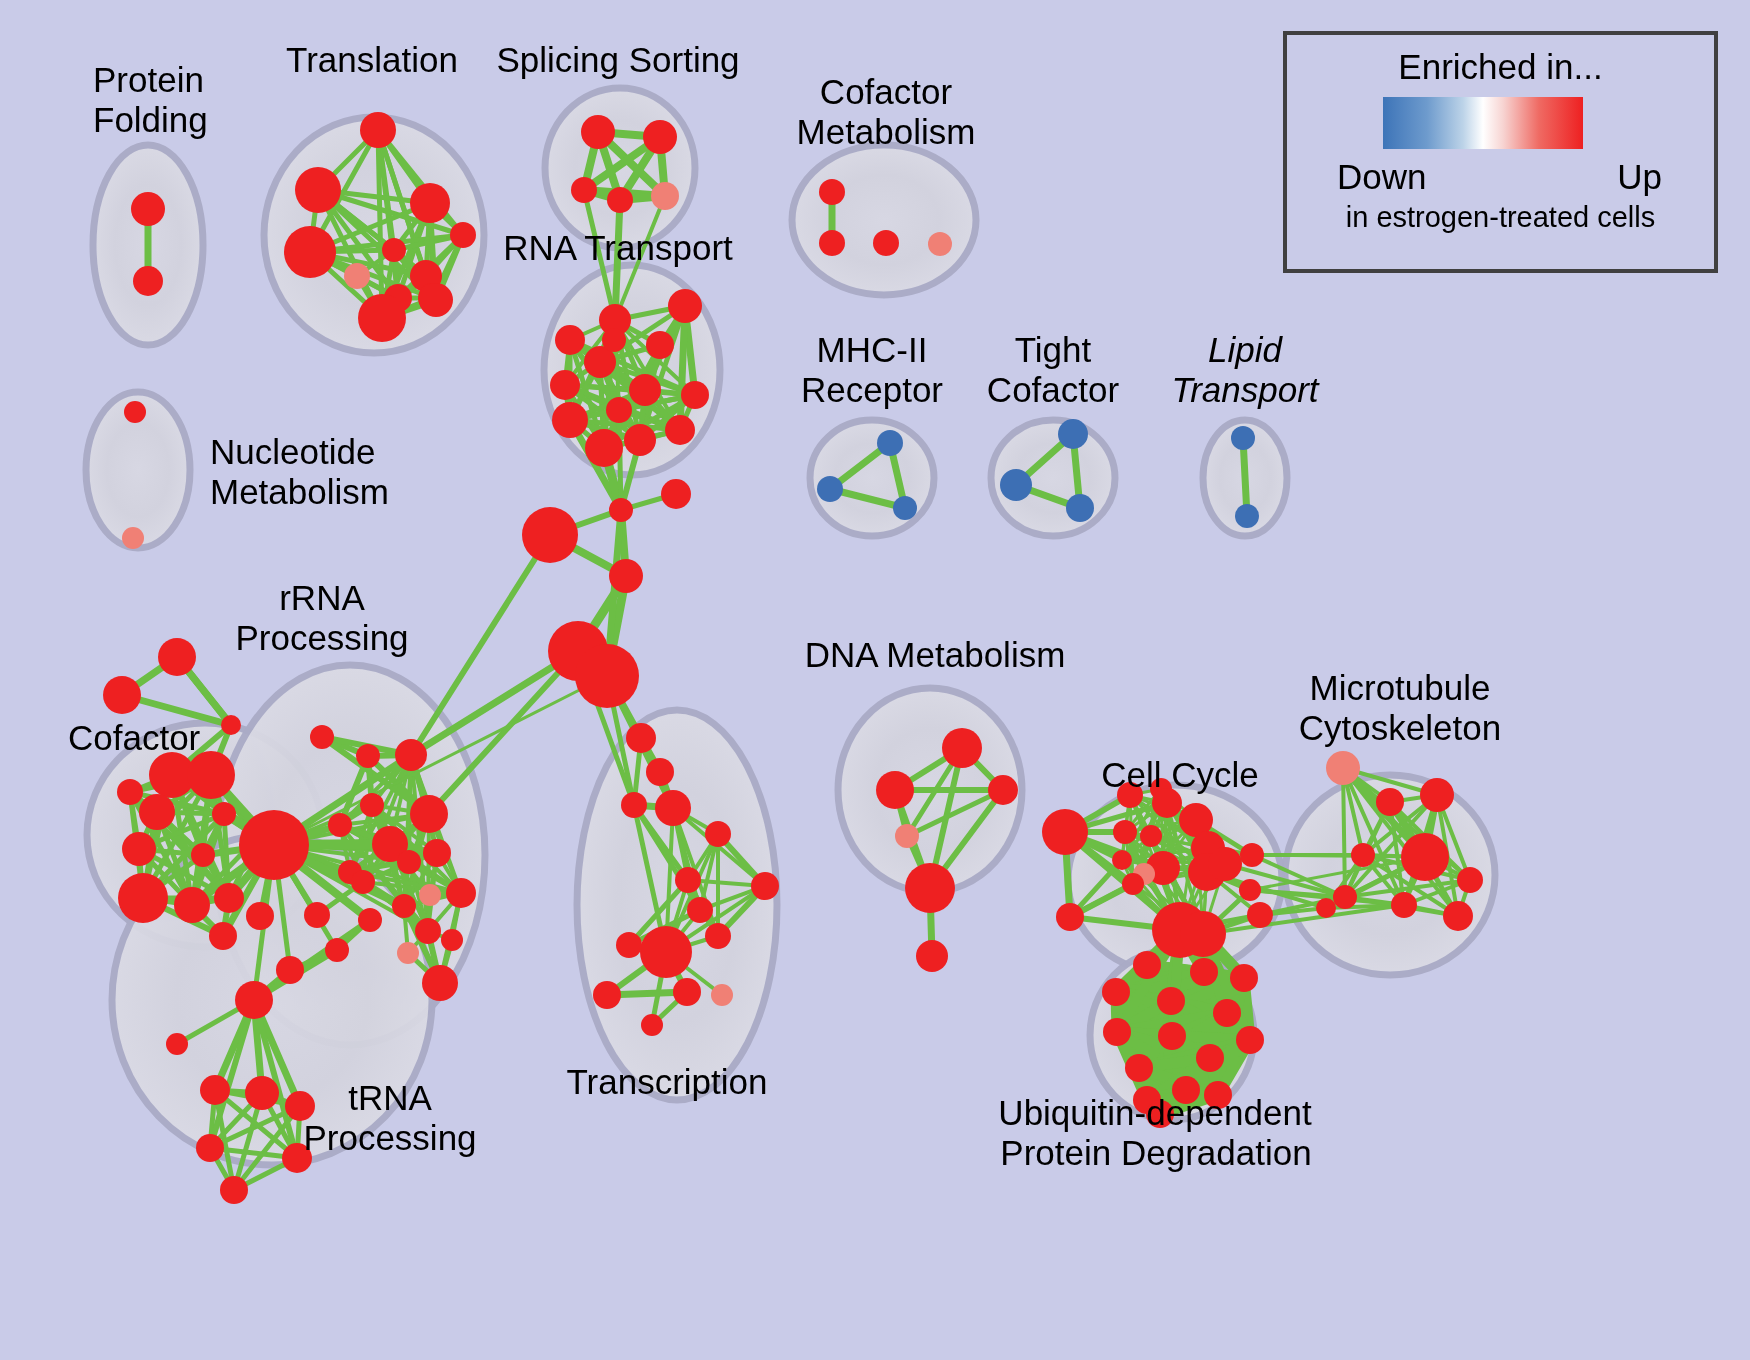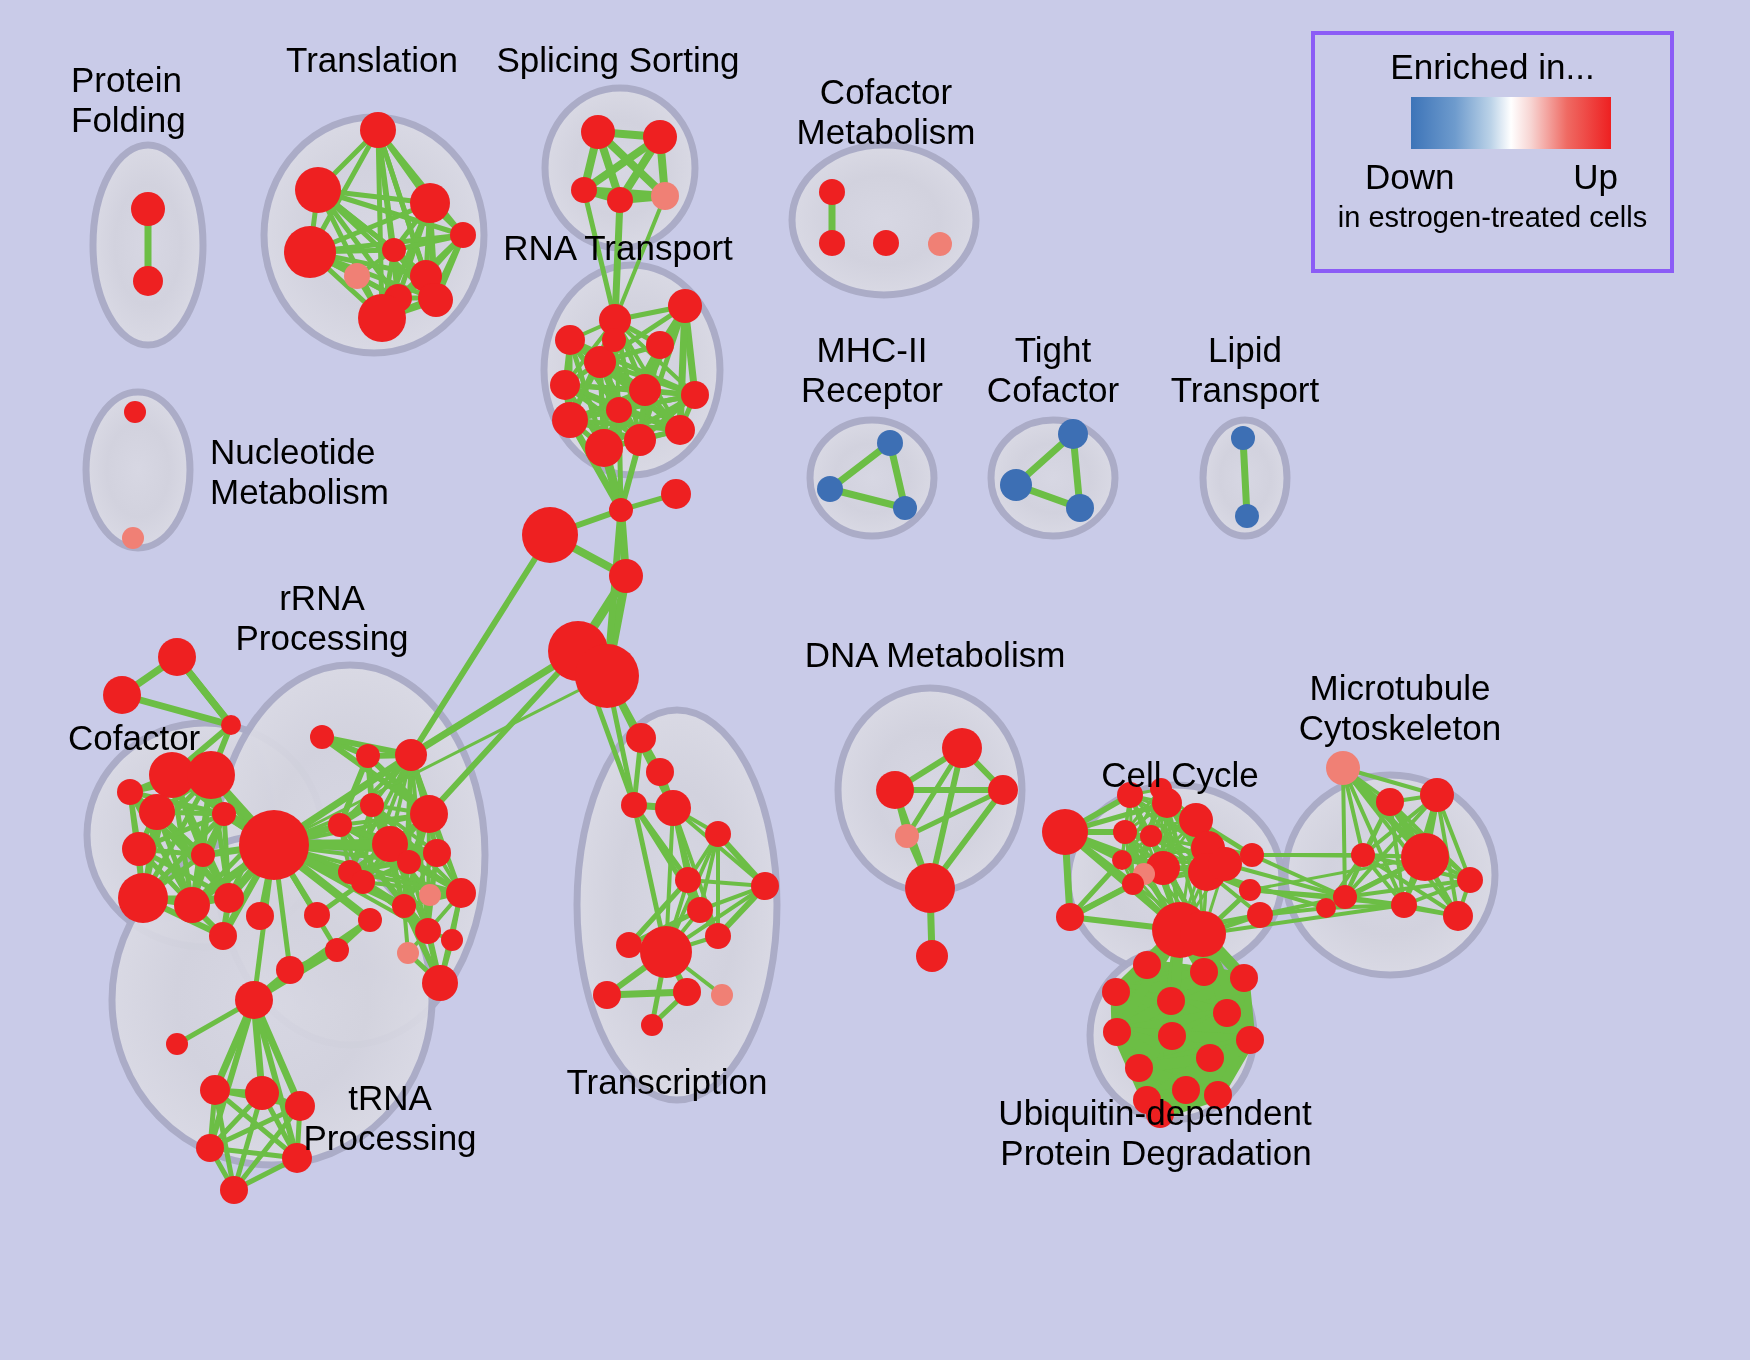--- a/index.html
+++ b/index.html
@@ -4,22 +4,22 @@
 <title>Enrichment Map Network</title>
 <style>
   html,body{margin:0;padding:0;background:#ffffff;}
   body{font-family:"Liberation Sans", sans-serif;}
   #stage{position:relative;width:1750px;height:1360px;background:#c9cbe8;overflow:hidden;}
   #net{position:absolute;left:0;top:0;width:1750px;height:1360px;}
   .lbl{position:absolute;color:#000;font-family:"Liberation Sans",sans-serif;
        font-size:35px;line-height:40px;white-space:pre;font-weight:400;}
   .lbl.c{text-align:center;transform:translateX(-50%);}
   .lbl.l{text-align:left;}
-  #legend{position:absolute;left:1311px;top:31px;width:363px;height:242px;
-          background:#c9cbe8;border:4px solid #8b5cf6;box-sizing:border-box;}
+  #legend{position:absolute;left:1283px;top:31px;width:435px;height:242px;
+          background:#c9cbe8;border:4px solid #404040;box-sizing:border-box;}
   #legend .lt{position:absolute;left:0;right:0;top:12px;text-align:center;
               font-size:35px;color:#000;}
   #legend .bar{position:absolute;left:96px;top:62px;width:200px;height:52px;
       background:linear-gradient(to right,#3d74b8 0%,#6e9bcd 22%,#bcd3e8 40%,#ffffff 50%,
                   #f7d4d2 60%,#ef6a63 78%,#ee2021 100%);}
   #legend .dn{position:absolute;left:50px;top:122px;font-size:35px;color:#000;}
   #legend .up{position:absolute;right:52px;top:122px;font-size:35px;color:#000;}
   #legend .s1{position:absolute;left:0;right:0;top:166px;text-align:center;font-size:29px;color:#000;}
   #legend .s2{position:absolute;left:0;right:0;top:202px;text-align:center;font-size:29px;color:#000;}
 </style>
@@ -932,34 +932,34 @@
         <circle cx="1139" cy="1068" r="14" fill="#ee2021"></circle>
         <circle cx="1210" cy="1058" r="14" fill="#ee2021"></circle>
         <circle cx="1186" cy="1090" r="14" fill="#ee2021"></circle>
         <circle cx="1147" cy="1100" r="14" fill="#ee2021"></circle>
         <circle cx="1218" cy="1095" r="14" fill="#ee2021"></circle>
         <circle cx="1160" cy="1114" r="14" fill="#ee2021"></circle>
       </g>
   </svg>
 
   <div id="labels">
-      <div class="lbl l" style="left: 71px; top: 60px;">Protein
+      <div class="lbl l" style="left: 93px; top: 60px;">Protein
 Folding</div>
       <div class="lbl c" style="left: 372px; top: 40px;">Translation</div>
       <div class="lbl c" style="left: 618px; top: 40px;">Splicing Sorting</div>
       <div class="lbl c" style="left: 618px; top: 228px;">RNA Transport</div>
       <div class="lbl c" style="left: 886px; top: 72px;">Cofactor
 Metabolism</div>
       <div class="lbl l" style="left: 210px; top: 432px;">Nucleotide
 Metabolism</div>
       <div class="lbl c" style="left: 872px; top: 330px;">MHC-II
 Receptor</div>
       <div class="lbl c" style="left: 1053px; top: 330px;">Tight
 Cofactor</div>
-      <div class="lbl c" style="left: 1245px; top: 330px;">Lipid
+      <div class="lbl c" style="left: 1245px; top: 330px; font-style: italic;">Lipid
 Transport</div>
       <div class="lbl l" style="left: 68px; top: 718px;">Cofactor</div>
       <div class="lbl c" style="left: 322px; top: 578px;">rRNA
 Processing</div>
       <div class="lbl c" style="left: 390px; top: 1078px;">tRNA
 Processing</div>
       <div class="lbl c" style="left: 667px; top: 1062px;">Transcription</div>
       <div class="lbl c" style="left: 935px; top: 635px;">DNA Metabolism</div>
       <div class="lbl c" style="left: 1180px; top: 755px;">Cell Cycle</div>
       <div class="lbl c" style="left: 1400px; top: 668px;">Microtubule

